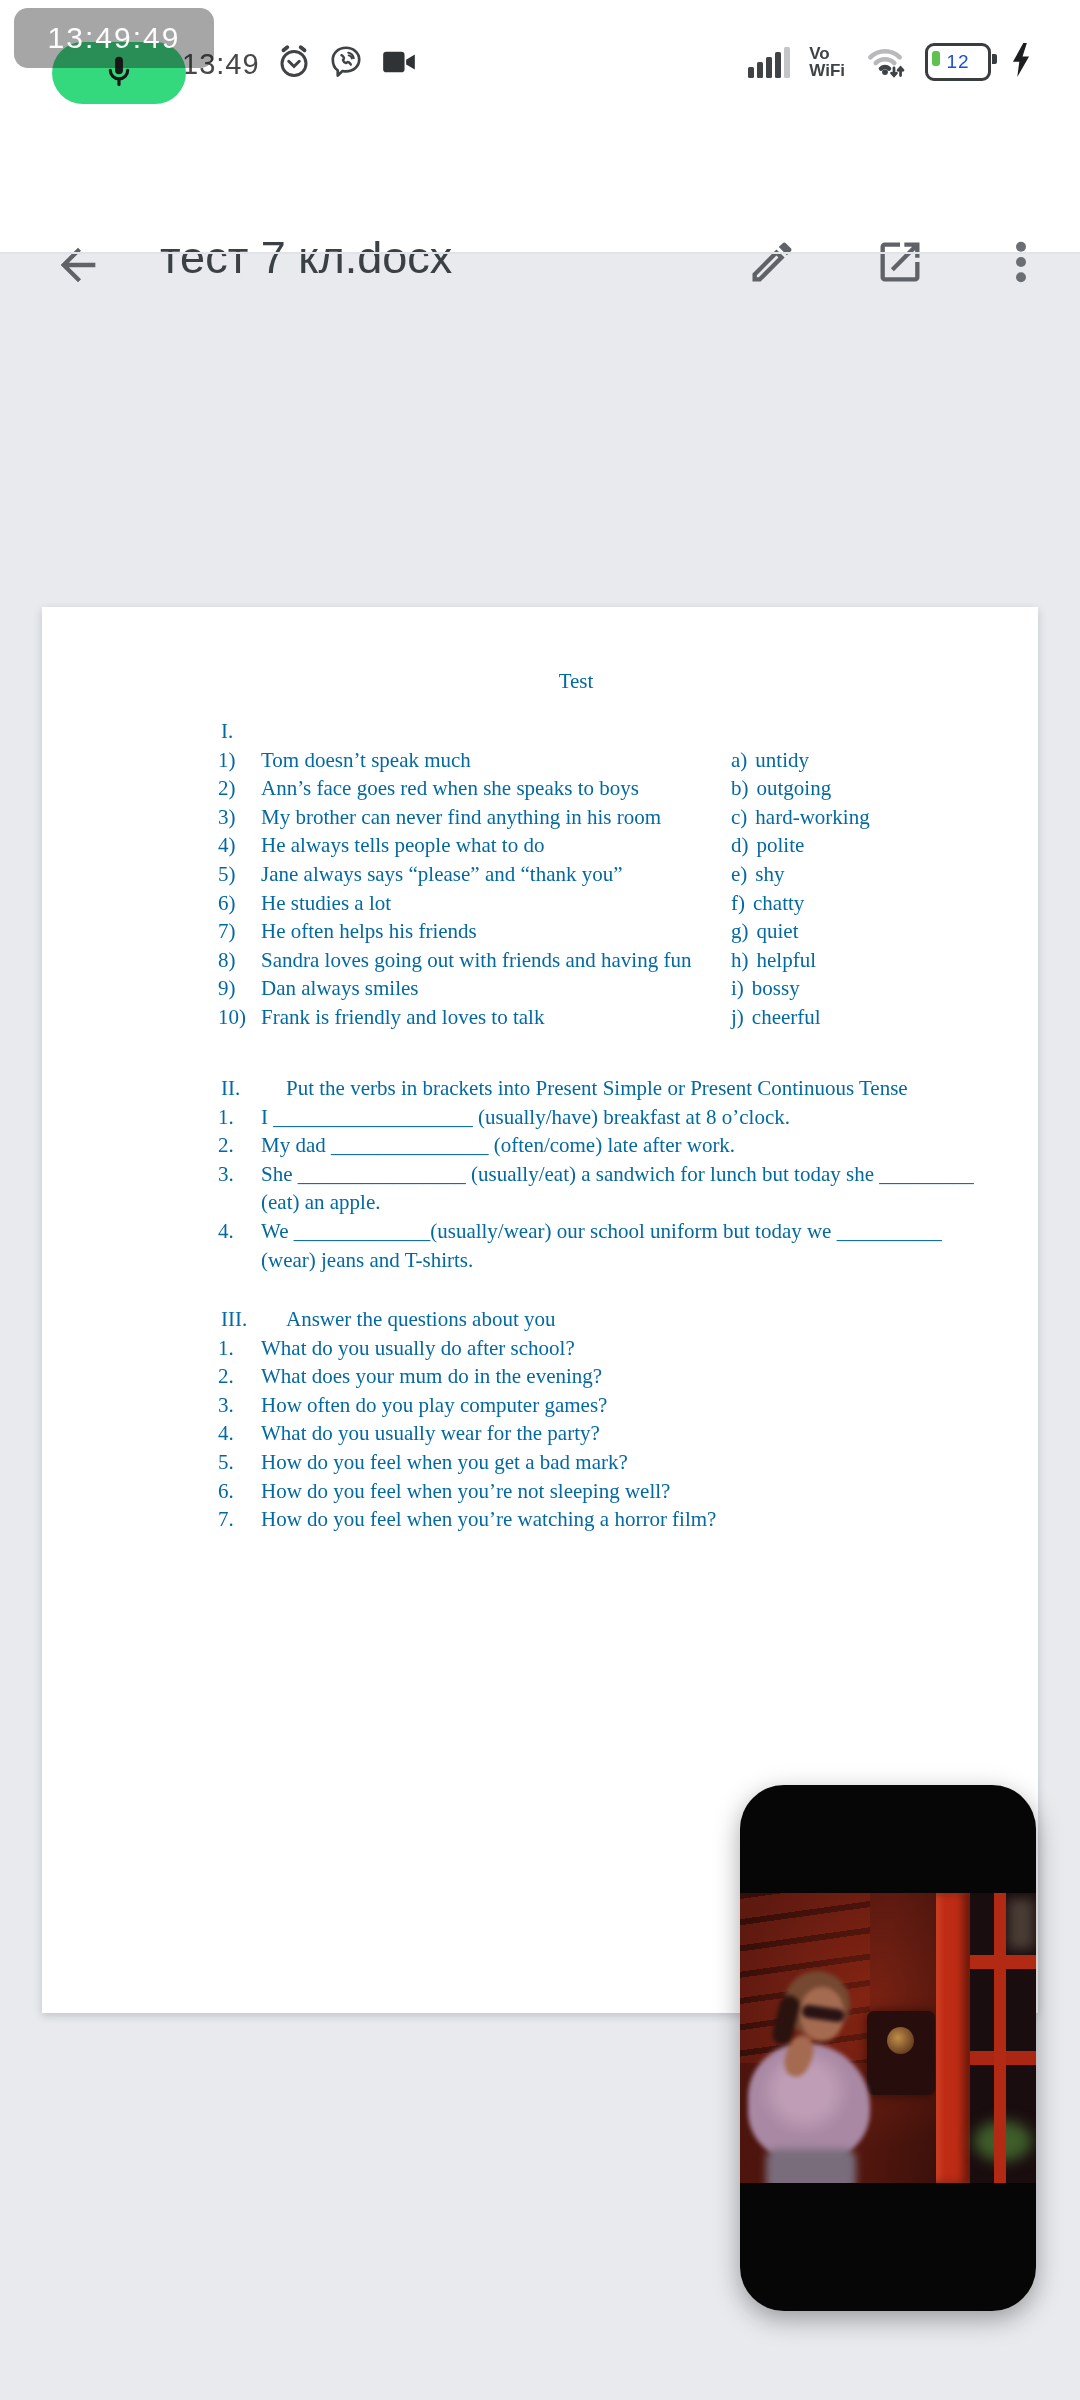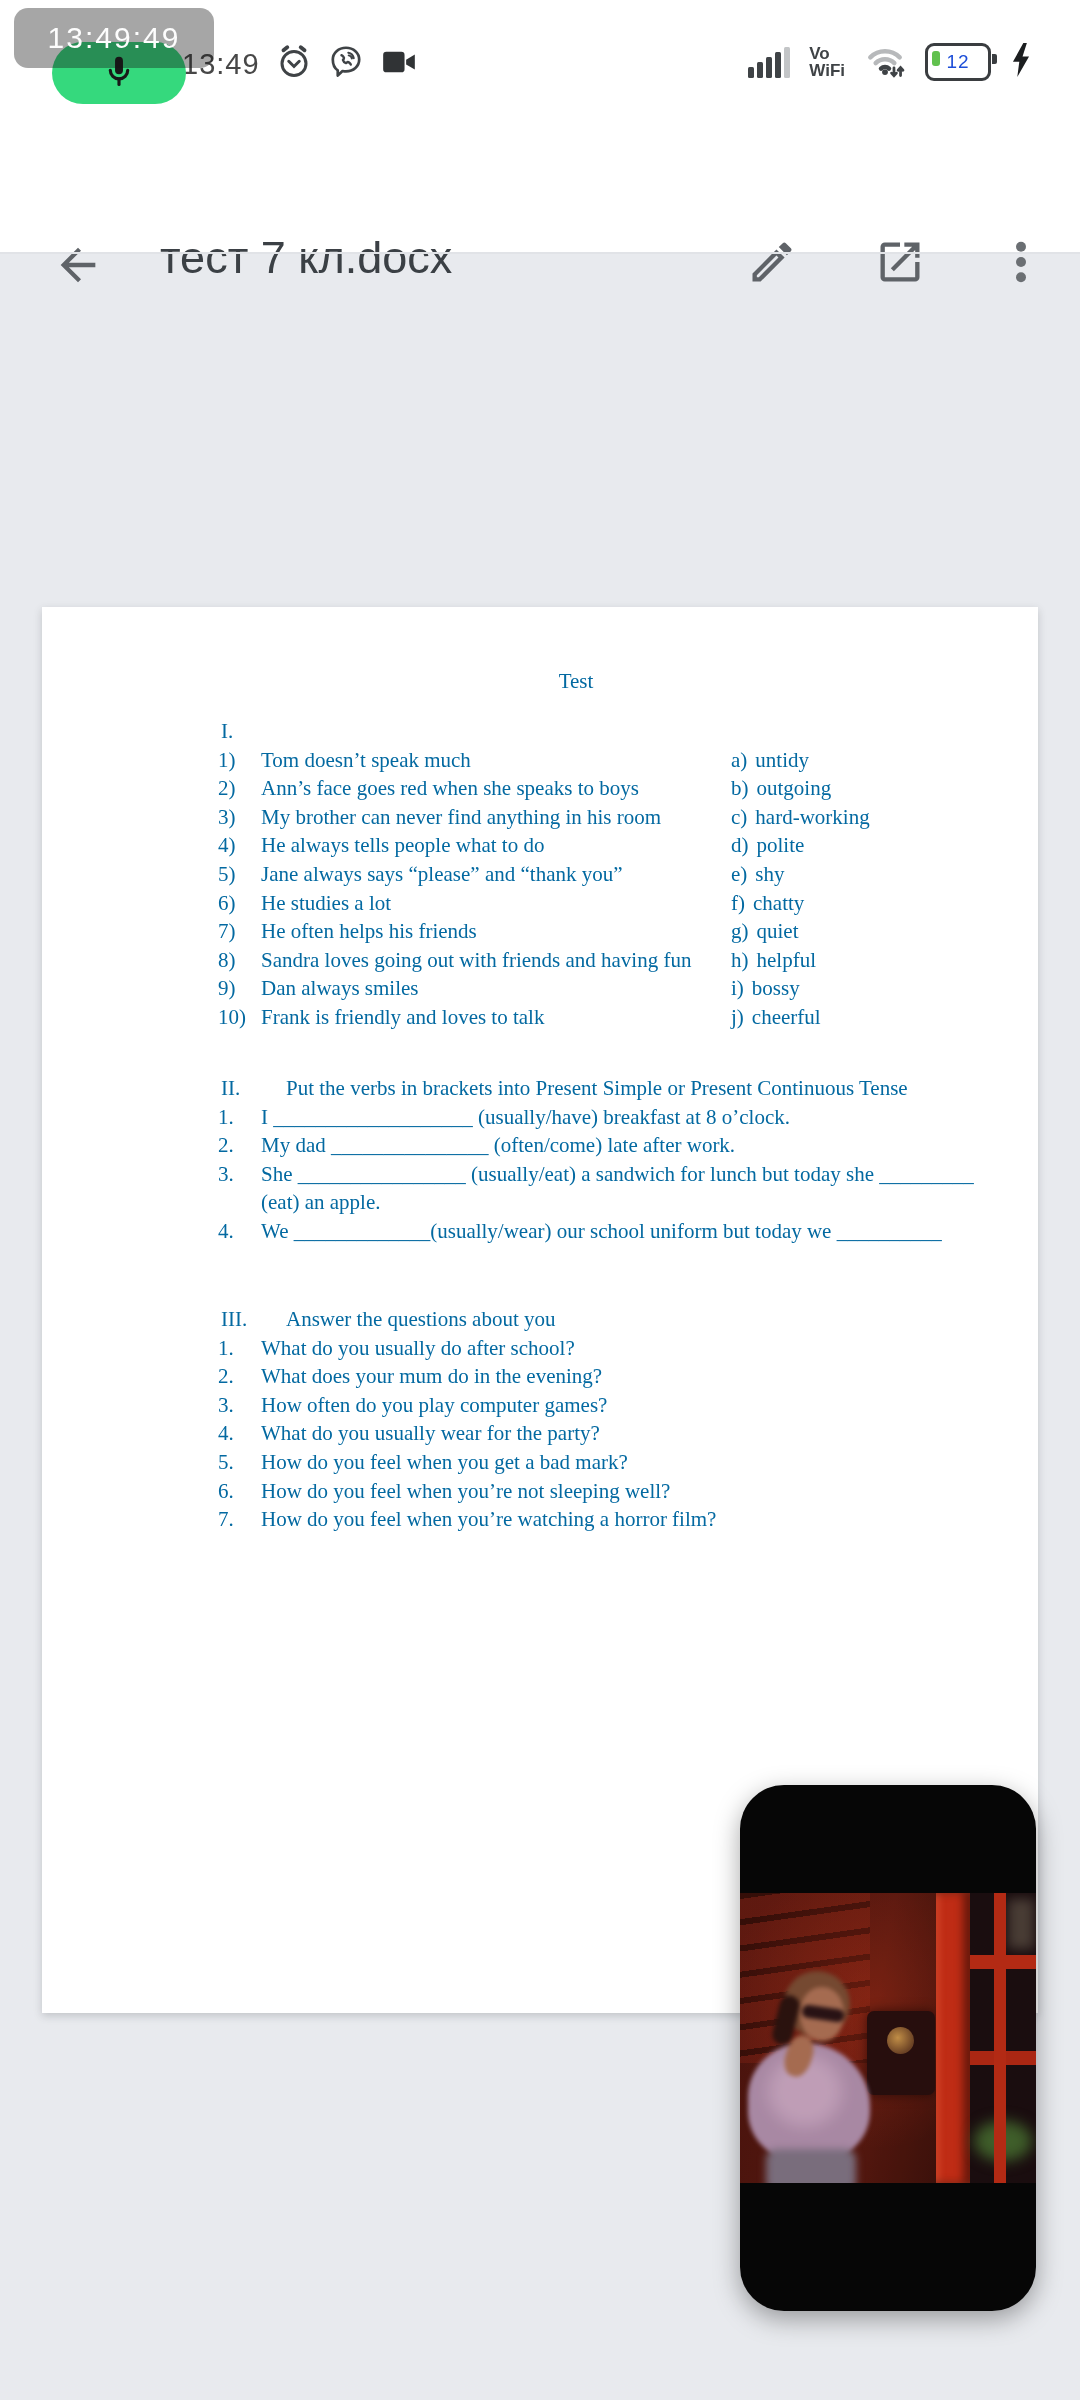--- a/index.html
+++ b/index.html
@@ -264,20 +264,21 @@
         </div>
         <div class="line row">
           <span class="num">3.</span>
             <span class="txt">She ________________ (usually/eat) a sandwich for lunch but today she _________</span>
         </div>
         <div class="line cont">(eat) an apple.</div>
         <div class="line row">
           <span class="num">4.</span>
             <span class="txt">We _____________(usually/wear) our school uniform but today we __________</span>
         </div>
+        <div class="line cont">(wear) jeans and T-shirts.</div>
       </div>
 
       <div class="sec sec3">
         <div class="line hdr">
           <span class="rnum">III.</span>
           <span>Answer the questions about you</span>
         </div>
         <div class="line row">
           <span class="num">1.</span>
             <span class="txt">What do you usually do after school?</span>

